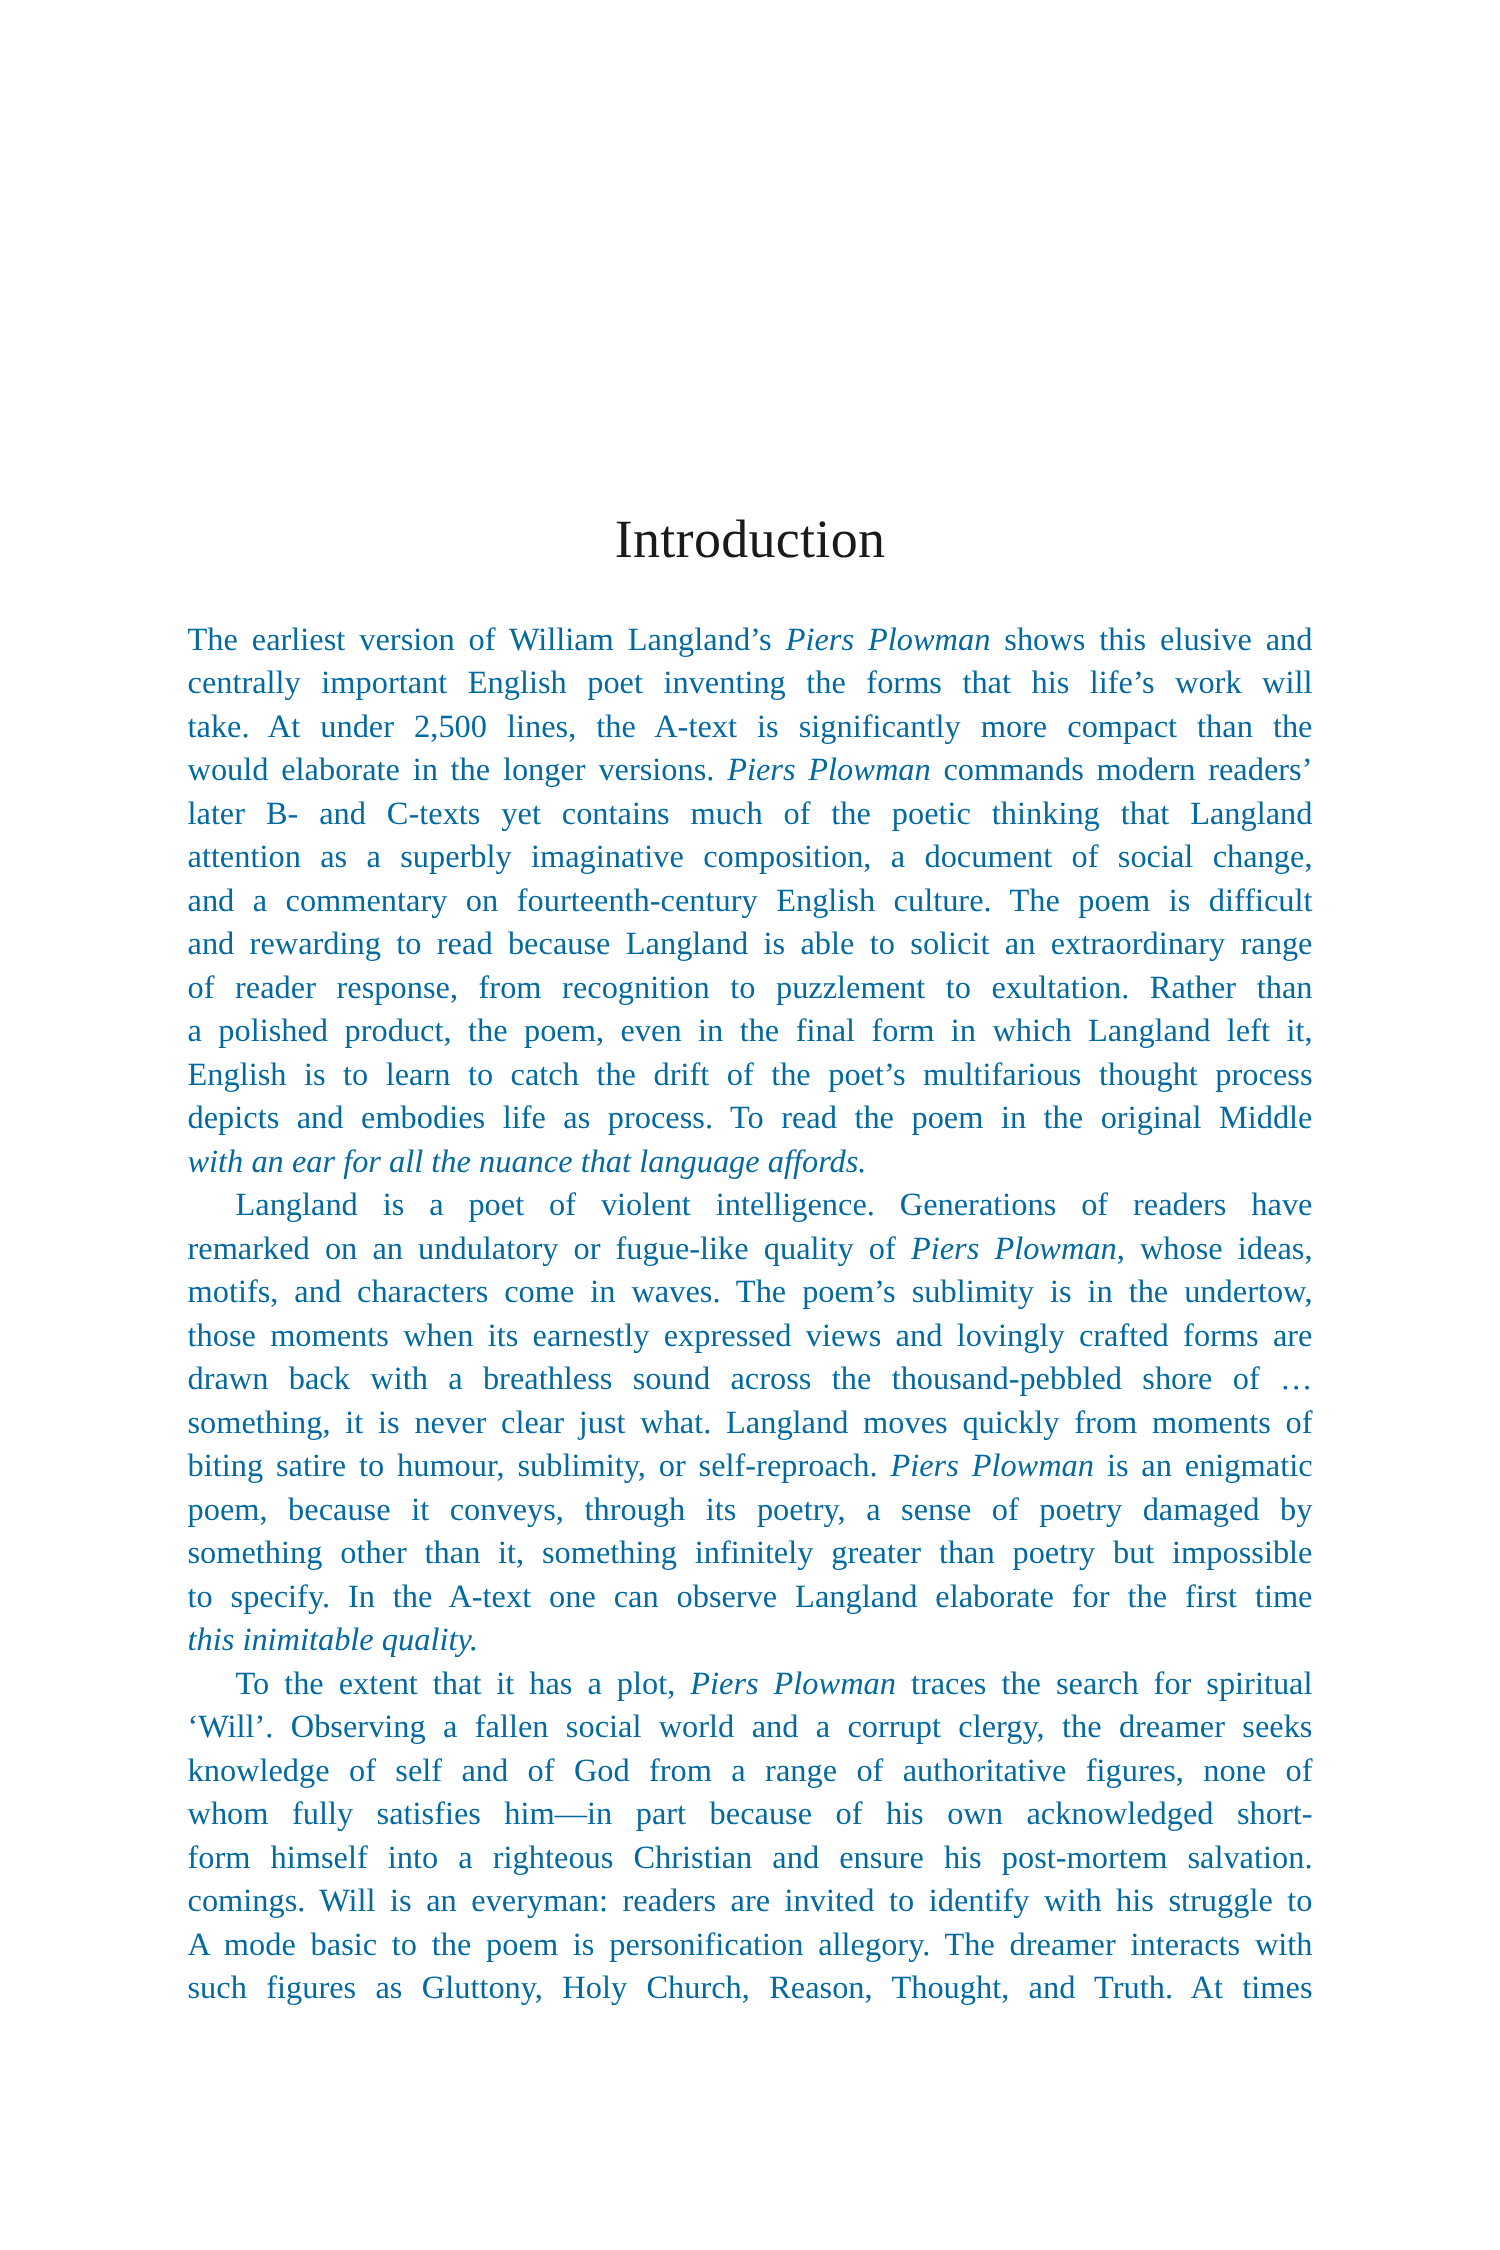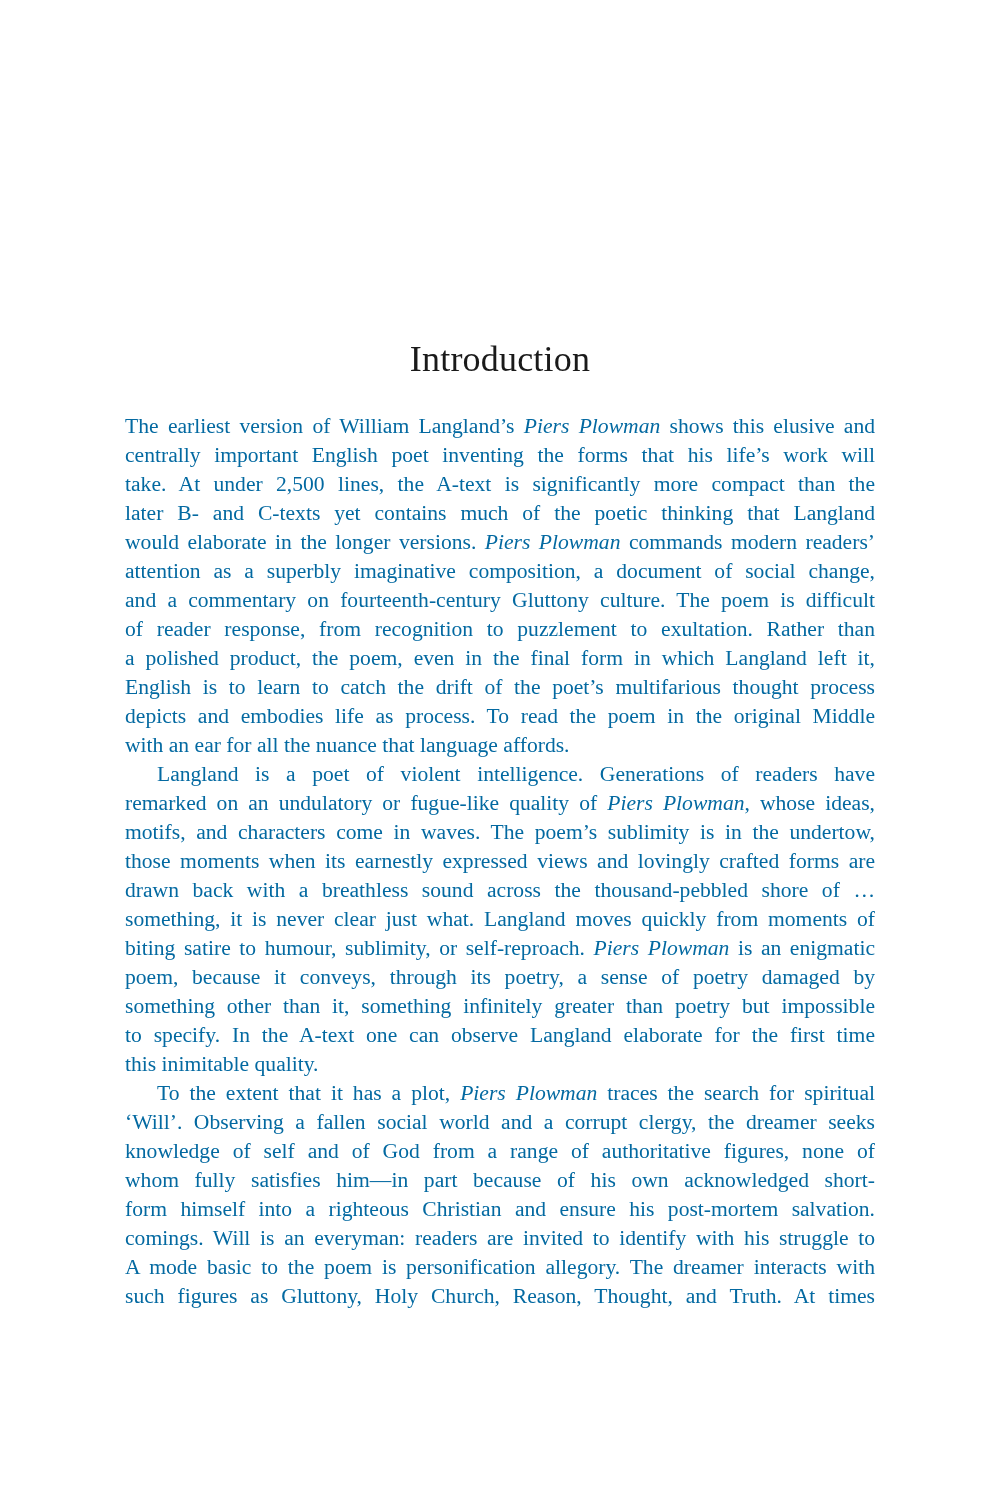--- a/index.html
+++ b/index.html
@@ -14,38 +14,39 @@
   }
   .body-text {
     position: absolute; left: 125px; top: 412px; width: 750px;
     font-family: "Liberation Serif", "DejaVu Serif", serif;
     font-size: 21.6px; line-height: 29px; color: #0369a1;
   }
   .line {
     display: block; height: 29px; white-space: nowrap;
     text-align: justify; text-align-last: justify;
   }
-  .line.last { text-align-last: left; }
+  .line.last { text-align-last: left; font-style: italic; }
   .line.indent { padding-left: 32px; }
   .it { font-style: italic; }
 </style>
 </head>
 <body>
 
 <div class="page">
   <h1 class="title">Introduction</h1>
   <div class="body-text" id="body-text">
       <div>
         <span class="line"><span>The earliest version of William Langland’s </span><span class="it">Piers Plowman</span><span> shows this elusive and</span></span>
         <span class="line"><span>centrally important English poet inventing the forms that his life’s work will</span></span>
         <span class="line"><span>take. At under 2,500 lines, the A-text is significantly more compact than the</span></span>
+        <span class="line"><span>would elaborate in the longer versions. </span><span class="it">Piers Plowman</span><span> commands modern readers’</span></span>
         <span class="line"><span>later B- and C-texts yet contains much of the poetic thinking that Langland</span></span>
-        <span class="line"><span>would elaborate in the longer versions. </span><span class="it">Piers Plowman</span><span> commands modern readers’</span></span>
         <span class="line"><span>attention as a superbly imaginative composition, a document of social change,</span></span>
-        <span class="line"><span>and a commentary on fourteenth-century Gluttony culture. The poem is difficult</span></span>
+        <span class="line"><span>and a commentary on fourteenth-century English culture. The poem is difficult</span></span>
+        <span class="line"><span>and rewarding to read because Langland is able to solicit an extraordinary range</span></span>
         <span class="line"><span>of reader response, from recognition to puzzlement to exultation. Rather than</span></span>
         <span class="line"><span>a polished product, the poem, even in the final form in which Langland left it,</span></span>
         <span class="line"><span>English is to learn to catch the drift of the poet’s multifarious thought process</span></span>
         <span class="line"><span>depicts and embodies life as process. To read the poem in the original Middle</span></span>
         <span class="line last"><span>with an ear for all the nuance that language affords.</span></span>
       </div>
       <div>
         <span class="line indent"><span>Langland is a poet of violent intelligence. Generations of readers have</span></span>
         <span class="line"><span>remarked on an undulatory or fugue-like quality of </span><span class="it">Piers Plowman</span><span>, whose ideas,</span></span>
         <span class="line"><span>motifs, and characters come in waves. The poem’s sublimity is in the undertow,</span></span>

